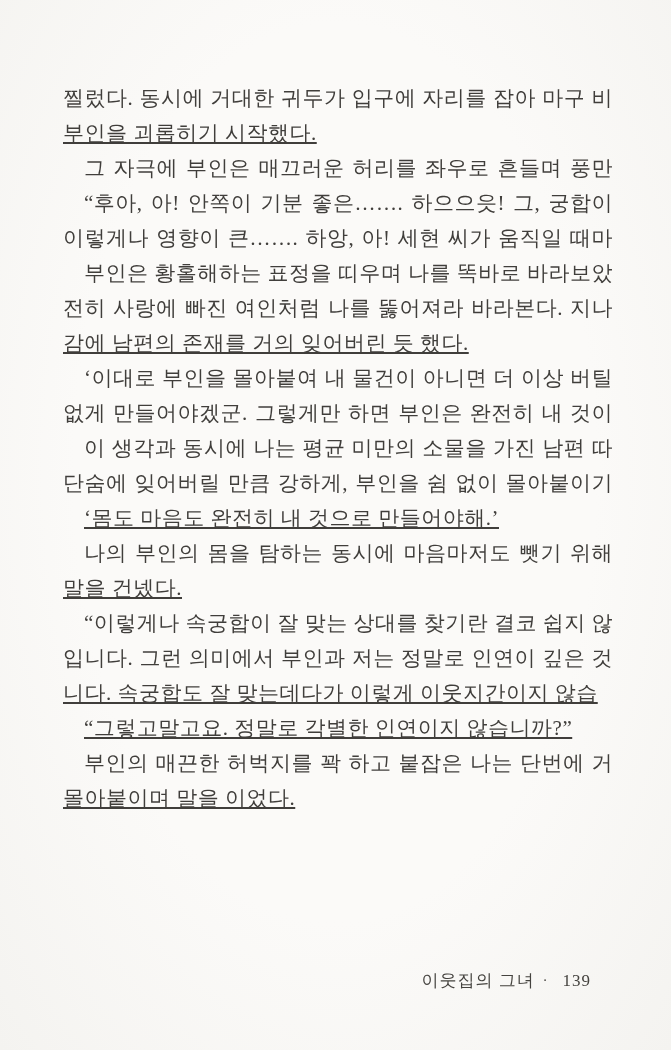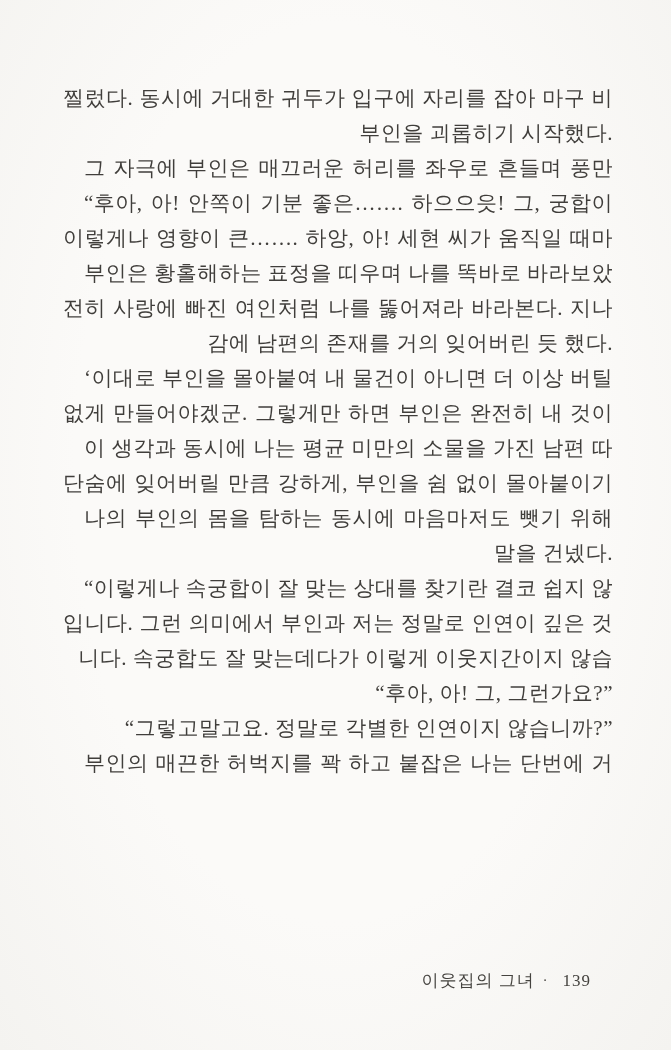--- a/index.html
+++ b/index.html
@@ -31,21 +31,22 @@
     font-size: 21px;
     letter-spacing: 0.5px;
     white-space: normal;
     overflow: hidden;
   }
   .line.just {
     text-align: justify;
     text-align-last: justify;
   }
   .line.left {
-    text-align: right;
+    text-align: left;
+    text-decoration: underline;
   }
   .line.indent {
     padding-left: 21px;
   }
   .footer {
     position: absolute;
     top: 969px;
     right: 80px;
     font-size: 17px;
     line-height: 24px;
@@ -71,27 +72,28 @@
     <div class="line indent just">그 자극에 부인은 매끄러운 허리를 좌우로 흔들며 풍만한 가슴</div>
     <div class="line indent just">“후아, 아! 안쪽이 기분 좋은……. 하으으읏! 그, 궁합이란 게</div>
     <div class="line just">이렇게나 영향이 큰……. 하앙, 아! 세현 씨가 움직일 때마다…….</div>
     <div class="line indent just">부인은 황홀해하는 표정을 띠우며 나를 똑바로 바라보았다. 완</div>
     <div class="line just">전히 사랑에 빠진 여인처럼 나를 뚫어져라 바라본다. 지나친 쾌</div>
     <div class="line left">감에 남편의 존재를 거의 잊어버린 듯 했다.</div>
     <div class="line indent just">‘이대로 부인을 몰아붙여 내 물건이 아니면 더 이상 버틸 수</div>
     <div class="line just">없게 만들어야겠군. 그렇게만 하면 부인은 완전히 내 것이 된다.’</div>
     <div class="line indent just">이 생각과 동시에 나는 평균 미만의 소물을 가진 남편 따위는</div>
     <div class="line just">단숨에 잊어버릴 만큼 강하게, 부인을 쉼 없이 몰아붙이기 시작</div>
+    <div class="line indent left">‘몸도 마음도 완전히 내 것으로 만들어야해.’</div>
     <div class="line indent just">나의 부인의 몸을 탐하는 동시에 마음마저도 뺏기 위해 연신</div>
     <div class="line left">말을 건넸다.</div>
     <div class="line indent just">“이렇게나 속궁합이 잘 맞는 상대를 찾기란 결코 쉽지 않은 일</div>
     <div class="line just">입니다. 그런 의미에서 부인과 저는 정말로 인연이 깊은 것 같습</div>
     <div class="line left">니다. 속궁합도 잘 맞는데다가 이렇게 이웃지간이지 않습니까?”</div>
-    <div class="line indent left">“후아, 아! 그, 그런가요?”</div>
     <div class="line indent left">“그렇고말고요. 정말로 각별한 인연이지 않습니까?”</div>
     <div class="line indent just">부인의 매끈한 허벅지를 꽉 하고 붙잡은 나는 단번에 거칠게</div>
+    <div class="line left">몰아붙이며 말을 이었다.</div>
   </div>
 
   <div class="footer">
     <span>이웃집의 그녀</span><span class="sep">·</span><span>139</span>
   </div>
 
 </div>
 
 </body></html>

